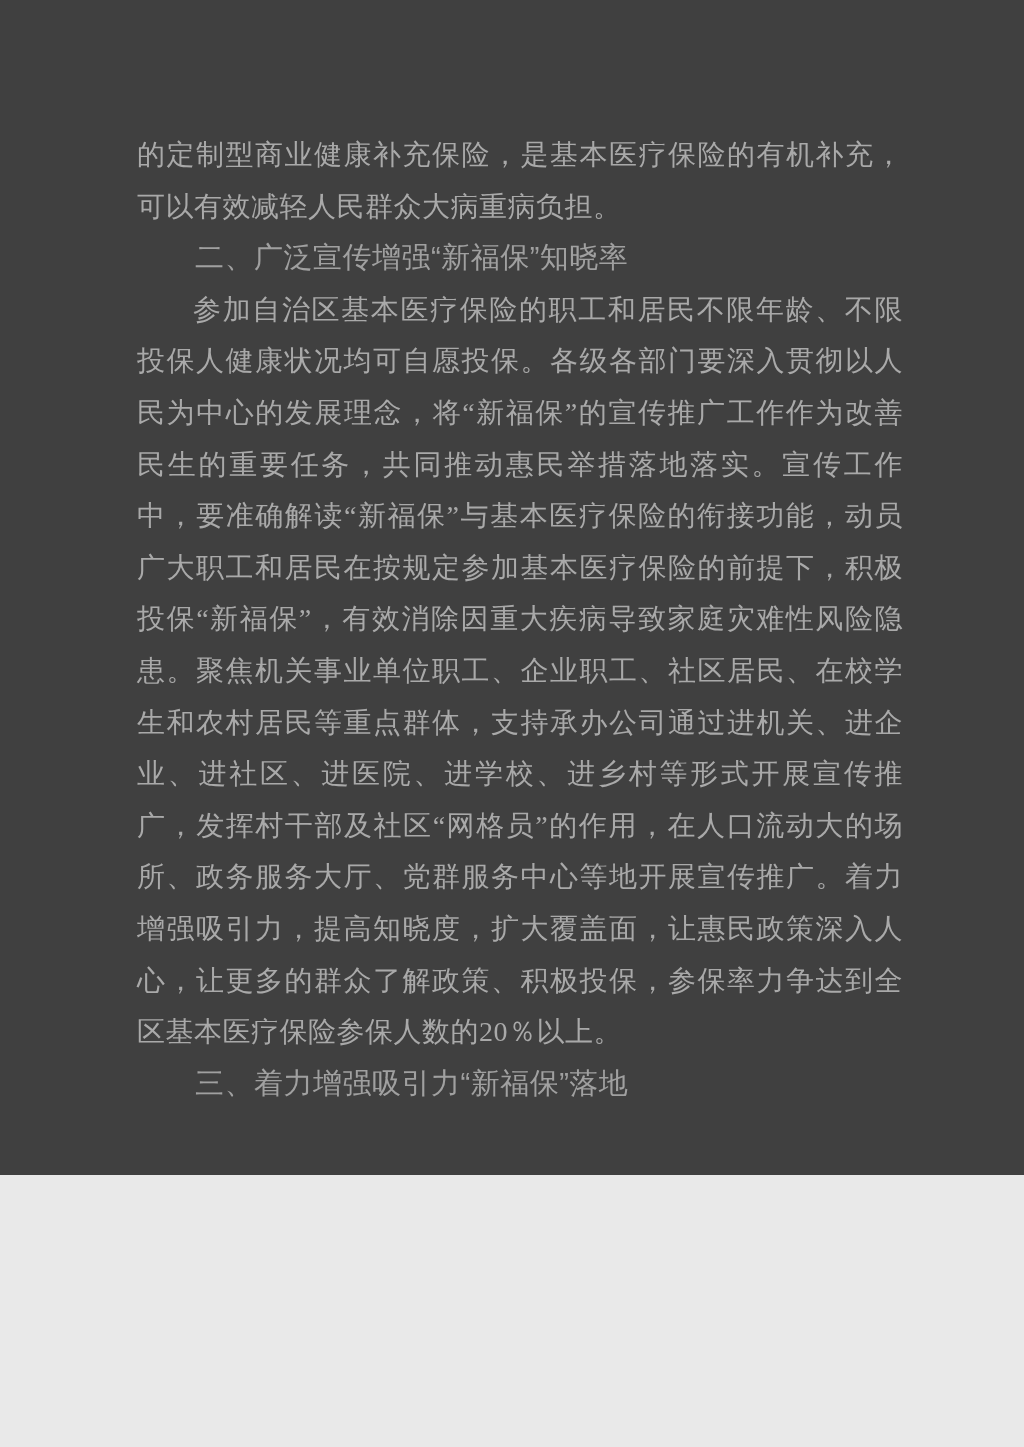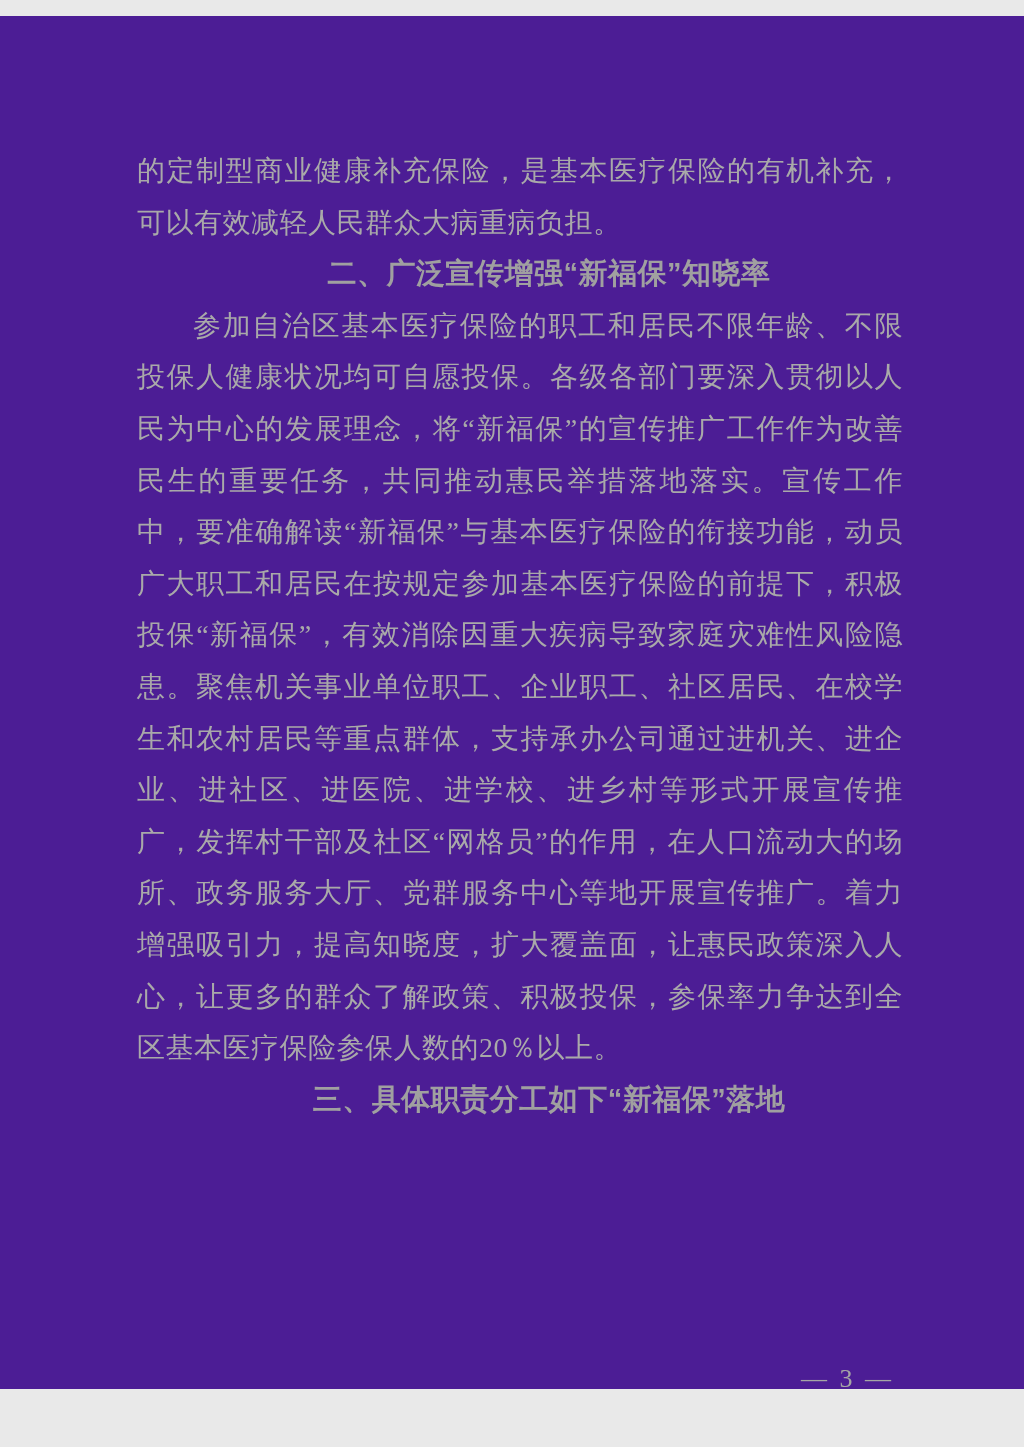--- a/index.html
+++ b/index.html
@@ -3,23 +3,23 @@
 <meta charset="utf-8">
 <style>
   html, body {
     margin: 0;
     padding: 0;
     background: #e9e9e9;
   }
   .page {
     position: relative;
     width: 1024px;
-    height: 1373px;
-    margin: 16px auto;
-    background: #4c1d95;
+    height: 1175px;
+    margin: 0 auto;
+    background: #404040;
     overflow: hidden;
     font-family: "Liberation Serif", "DejaVu Serif", serif;
   }
   .content {
     position: absolute;
     left: 137px;
     top: 129px;
     width: 766px;
     color: #a9a9a9;
     font-size: 28px;
@@ -32,42 +32,42 @@
     padding: 0;
     text-indent: 2em;
   }
   .para.no-indent {
     text-indent: 0;
   }
   .heading {
     margin: 0;
     padding: 0;
     text-indent: 2em;
-    font-weight: bold;
+    font-weight: normal;
     font-size: 29px;
     line-height: 51.6px;
     color: #a0a0a0;
     font-family: "Liberation Sans", "DejaVu Sans", sans-serif;
-    text-align: center;
+    text-align: left;
   }
   .page-number {
     position: absolute;
     top: 1348px;
     right: 130px;
     font-size: 26px;
     line-height: 30px;
     color: #a5a5a5;
     letter-spacing: 3px;
     font-family: "Liberation Serif", "DejaVu Serif", serif;
   }
 </style>
 </head>
 <body>
 
 <div class="page">
   <div class="content">
     <p class="para no-indent">的定制型商业健康补充保险，是基本医疗保险的有机补充，可以有效减轻人民群众大病重病负担。</p>
     <p class="heading">二、广泛宣传增强“新福保”知晓率</p>
     <p class="para">参加自治区基本医疗保险的职工和居民不限年龄、不限投保人健康状况均可自愿投保。各级各部门要深入贯彻以人民为中心的发展理念，将“新福保”的宣传推广工作作为改善民生的重要任务，共同推动惠民举措落地落实。宣传工作中，要准确解读“新福保”与基本医疗保险的衔接功能，动员广大职工和居民在按规定参加基本医疗保险的前提下，积极投保“新福保”，有效消除因重大疾病导致家庭灾难性风险隐患。聚焦机关事业单位职工、企业职工、社区居民、在校学生和农村居民等重点群体，支持承办公司通过进机关、进企业、进社区、进医院、进学校、进乡村等形式开展宣传推广，发挥村干部及社区“网格员”的作用，在人口流动大的场所、政务服务大厅、党群服务中心等地开展宣传推广。着力增强吸引力，提高知晓度，扩大覆盖面，让惠民政策深入人心，让更多的群众了解政策、积极投保，参保率力争达到全区基本医疗保险参保人数的20％以上。</p>
-    <p class="heading">三、具体职责分工如下“新福保”落地</p>
+    <p class="heading">三、着力增强吸引力“新福保”落地</p>
   </div>
   <div class="page-number">— 3 —</div>
 </div>
 
 </body></html>

